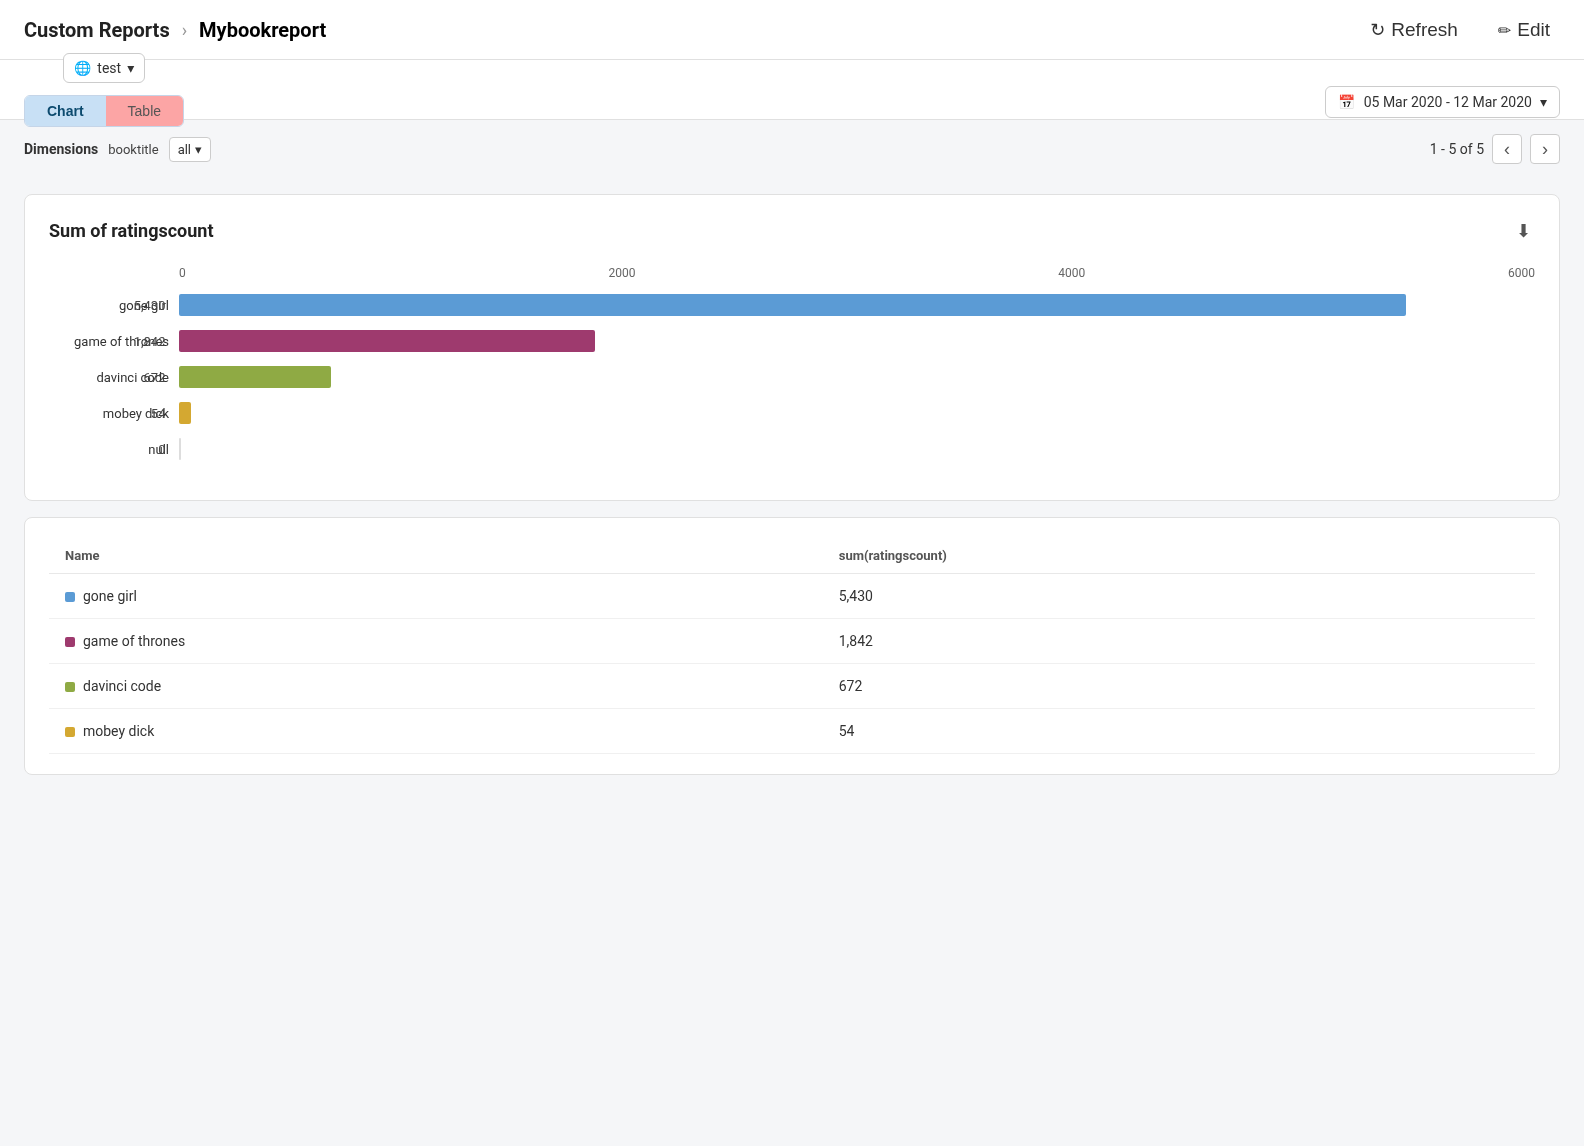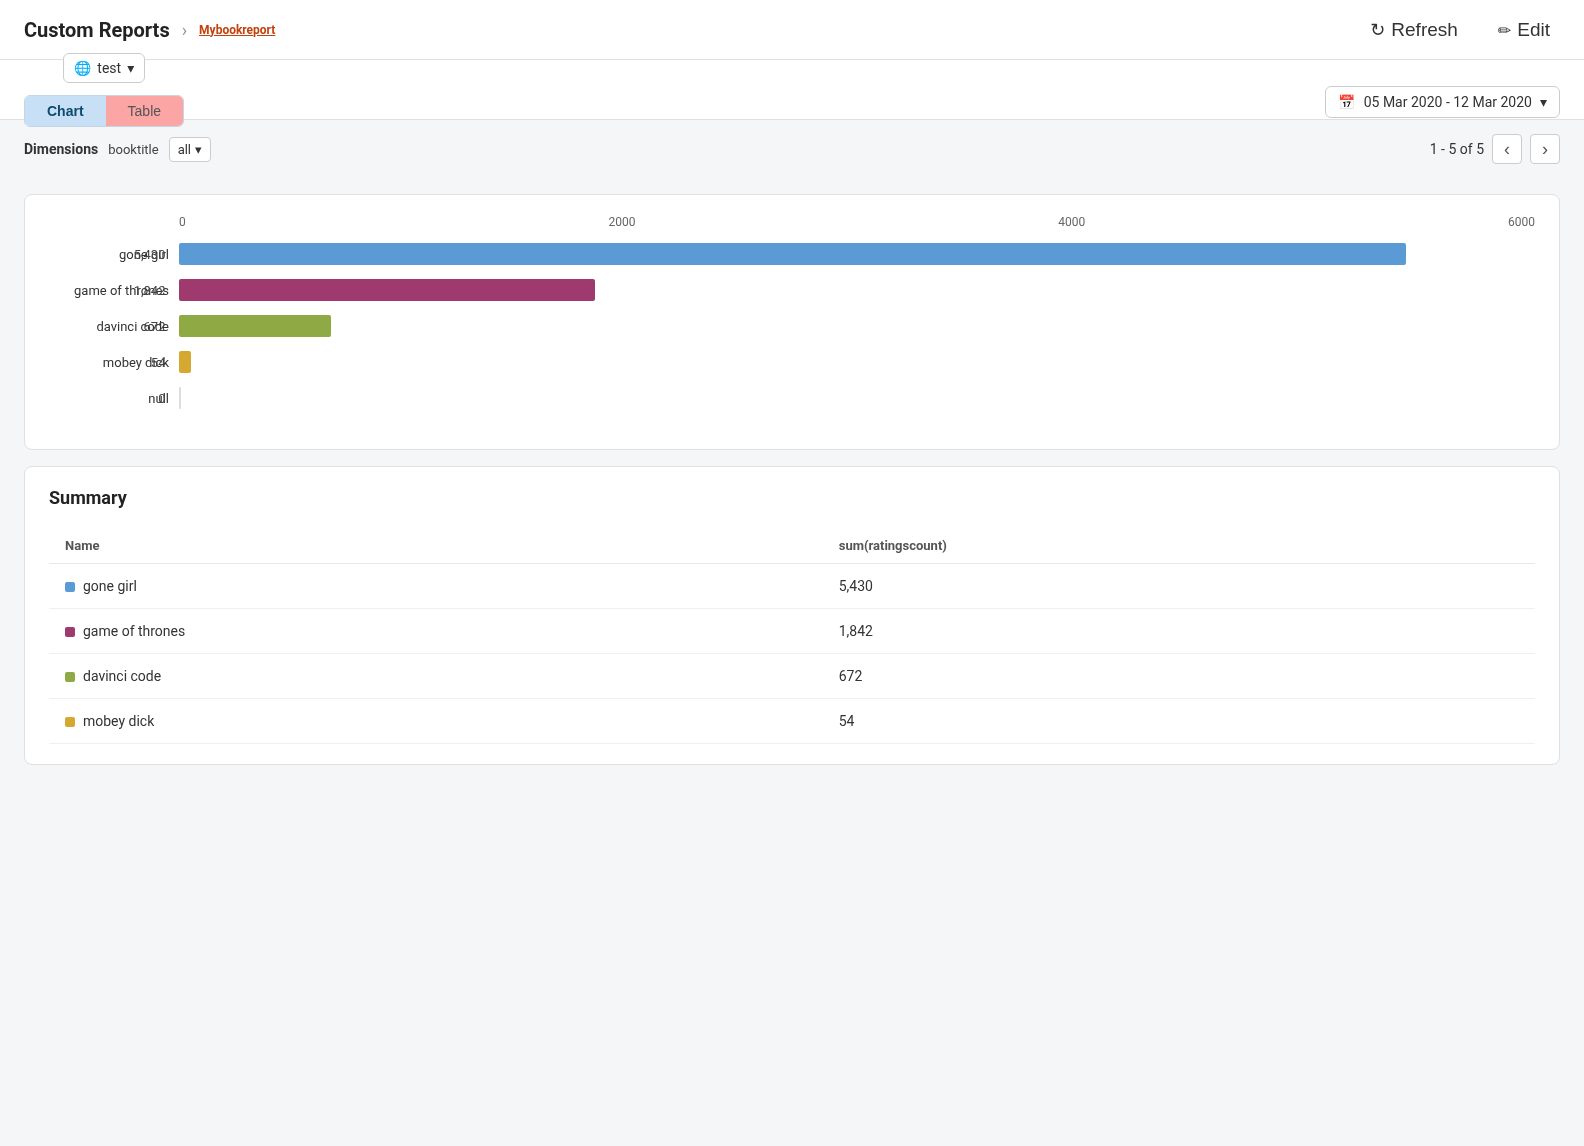--- a/index.html
+++ b/index.html
@@ -29,24 +29,23 @@
       font-size: 20px;
       font-weight: 700;
       color: #222;
     }
     .breadcrumb-separator {
       font-size: 18px;
       color: #999;
       margin: 0 4px;
     }
     .header-title-sub {
-      font-size: 12px;
+      font-size: 20px;
       font-weight: 700;
-      color: #c2410c;
-      text-decoration: underline;
+      color: #000000;
     }
     .header-right {
       display: flex;
       align-items: center;
       gap: 20px;
     }
     .header-btn {
       display: flex;
       align-items: center;
       gap: 6px;
@@ -338,20 +337,26 @@
     </button>
     <button class="page-btn">
       <span class="icon-chevron-right"></span>
     </button>
   </div>
 </div>
 
 <div class="main-content">
 
   <div class="card">
+    <div class="card-header">
+      <span class="card-title">Sum of ratingscount</span>
+      <button class="download-btn">
+        <span class="icon-download"></span>
+      </button>
+    </div>
 
     <div style="padding-left: 130px;">
       <div class="chart-axis-labels">
         <span>0</span>
         <span>2000</span>
         <span>4000</span>
         <span>6000</span>
       </div>
     </div>
 
@@ -389,23 +394,20 @@
           <span class="bar-label">null</span>
           <div class="bar-track" style="position: relative;">
             <div class="bar-fill" style="width: 2px; background: rgb(221, 221, 221); height: 22px;"></div>
             <span style="position: absolute; right: 101%; top: 50%; transform: translateY(-50%); font-size: 13px; color: rgb(68, 68, 68); white-space: nowrap;">0</span>
           </div>
         </div>
       </div>
   </div>
 
   <div class="card">
-    <div class="card-header">
-      <span class="card-title">Summary</span>
-    </div>
     <table class="summary-table">
       <thead>
         <tr>
           <th>Name</th>
           <th>sum(ratingscount)</th>
         </tr>
       </thead>
       <tbody id="summary-tbody">
 
       <tr>

